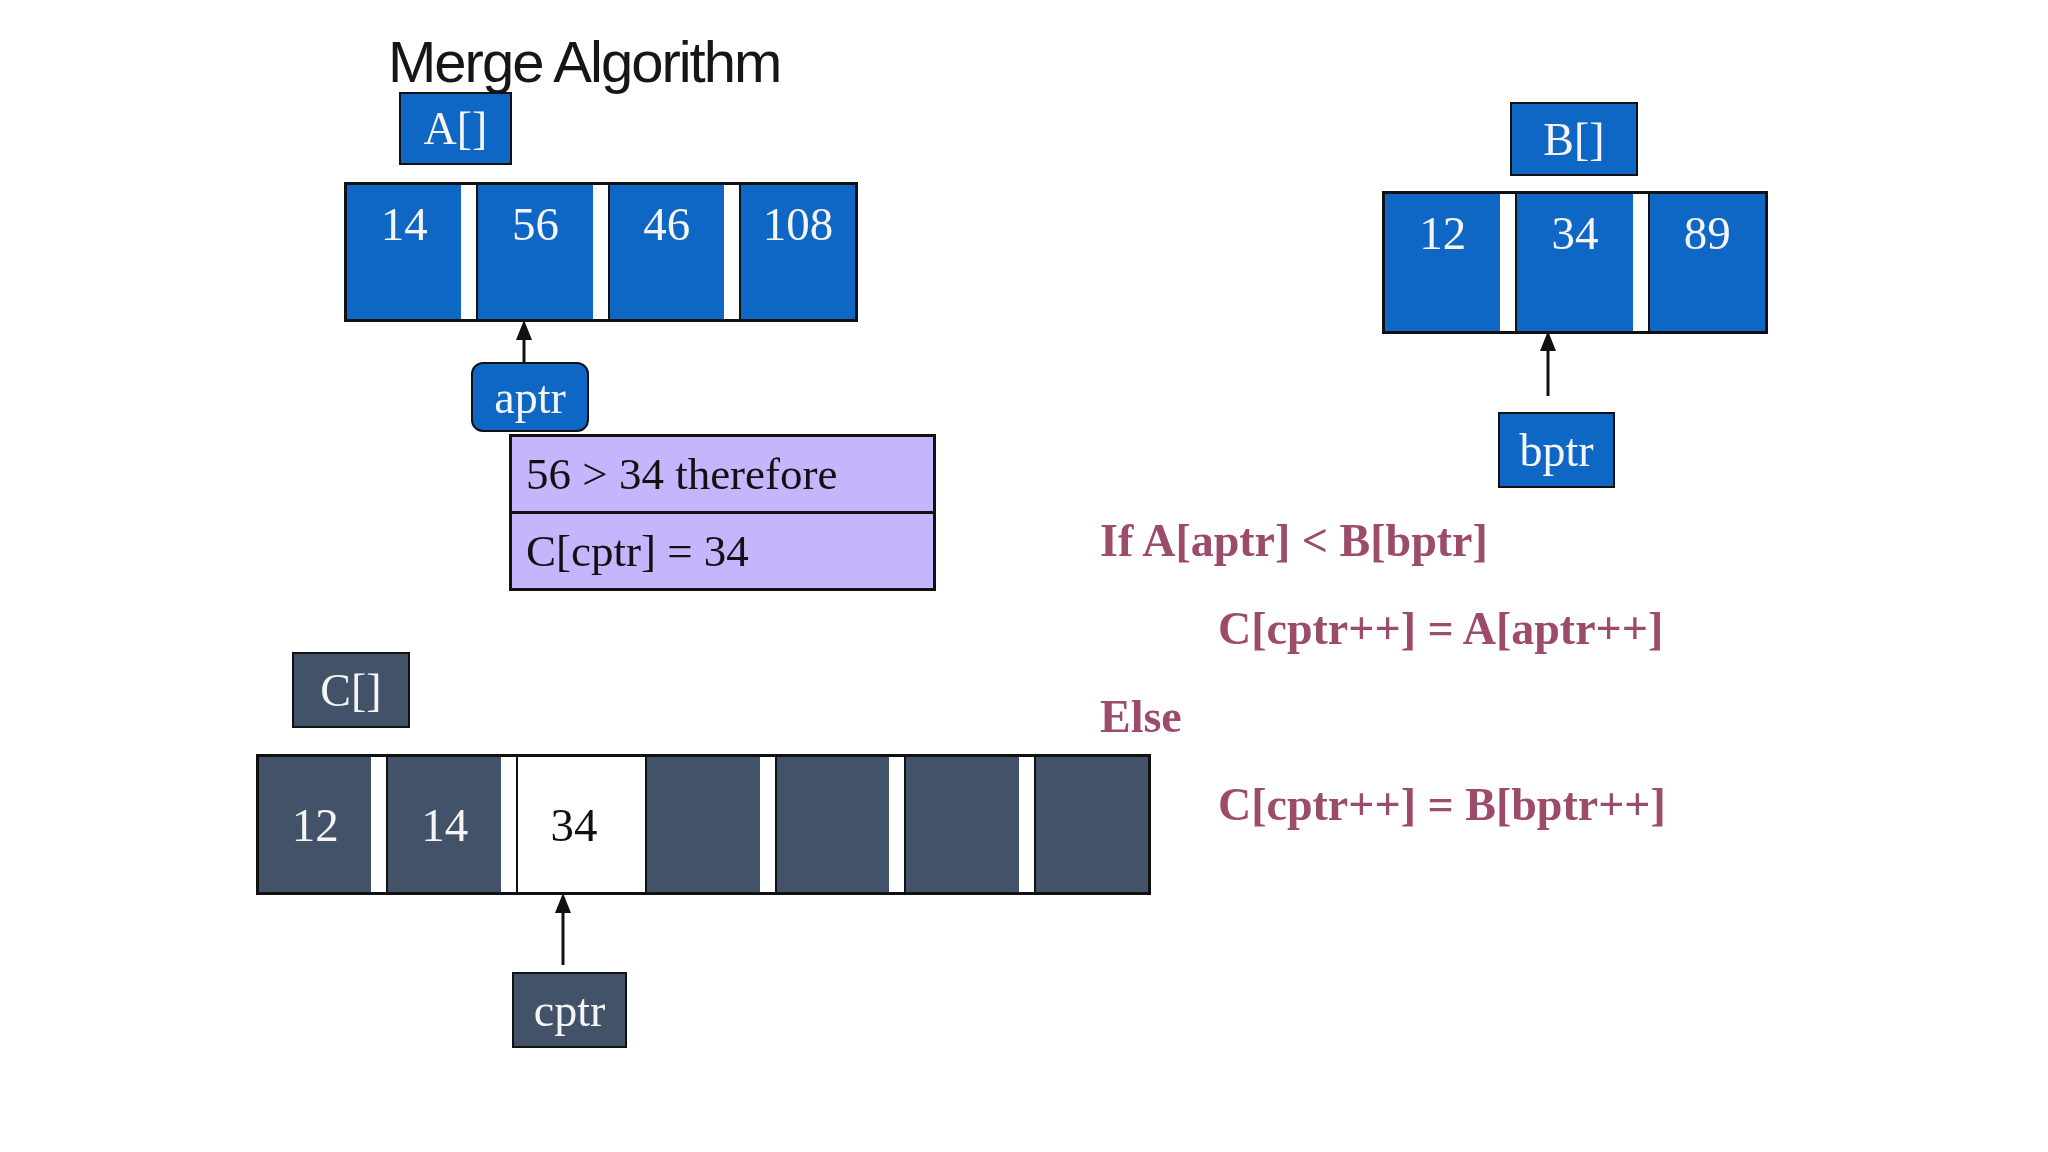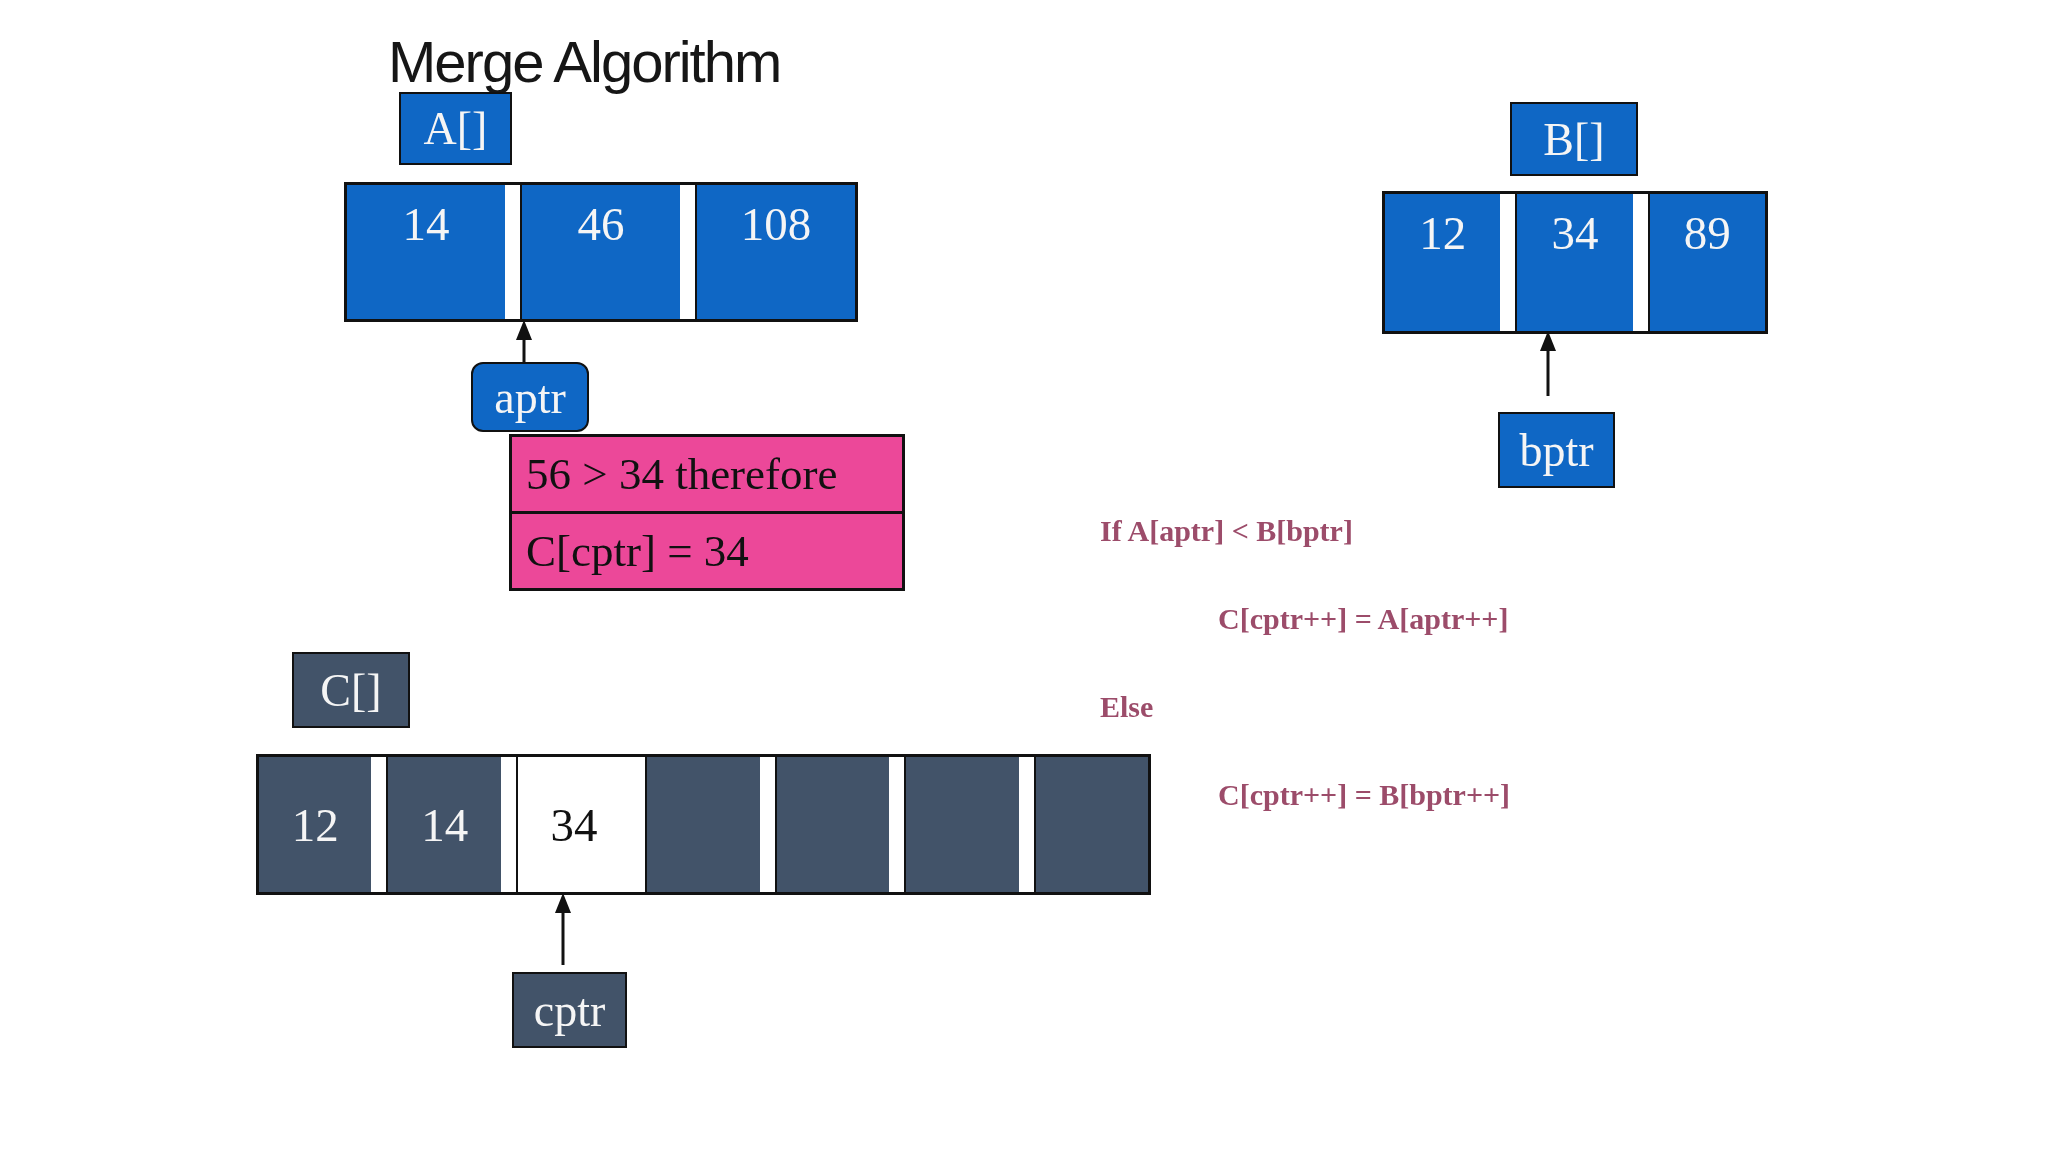--- a/index.html
+++ b/index.html
@@ -60,41 +60,41 @@
   .cell:first-child { border-left: none; }
   .cell.num-top  { align-items: flex-start; padding-top: 12px; }
   .cell.num-mid  { align-items: center; }
   .cell.highlight { background: var(--highlight_white); color: #111111; }
 
   .arrow { position: absolute; z-index: 2; }
 
   .notebox {
     position: absolute;
     left: 509px; top: 434px;
-    width: 396px; height: 157px;
-    background: #ec4899;
+    width: 427px; height: 157px;
+    background: #c4b5fd;
     border: 3px solid var(--line_black);
     z-index: 3;
     display: flex;
     flex-direction: column;
   }
   .notebox .note-row {
     flex: 1 1 0;
     display: flex;
     align-items: center;
     padding-left: 14px;
     font-size: 45px;
     color: #111111;
     white-space: nowrap;
   }
   .notebox .note-row:first-child { border-bottom: 3px solid var(--line_black); }
 
   .code-line {
     position: absolute;
-    font-size: 30px;
+    font-size: 46px;
     font-weight: bold;
     color: var(--code_maroon);
     white-space: nowrap;
     z-index: 1;
   }
 
   
   #a-label { left: 399px; top: 92px;  width: 113px; height: 73px; }
   #array-a { left: 344px; top: 182px; width: 514px; height: 140px; }
   #aptr-arrow { left: 512px; top: 320px; }
@@ -118,20 +118,21 @@
 </head>
 <body>
 
 <div class="slide-title">Merge Algorithm</div>
 
 <div class="labelbox blue" id="a-label">
   <span>A[]</span>
 </div>
 <div class="cellrow" id="array-a">
   <div class="cell blue num-top">14</div>
+  <div class="cell blue num-top">56</div>
   <div class="cell blue num-top">46</div>
   <div class="cell blue num-top">108</div>
 </div>
 <svg class="arrow" id="aptr-arrow" width="24" height="44" viewBox="0 0 24 44">
   <line x1="12" y1="44" x2="12" y2="14" stroke="#111111" stroke-width="3"></line>
   <polygon points="12,0 4,20 20,20" fill="#111111"></polygon>
 </svg>
 <div class="labelbox blue" id="aptr-box">
   <span>aptr</span>
 </div>

